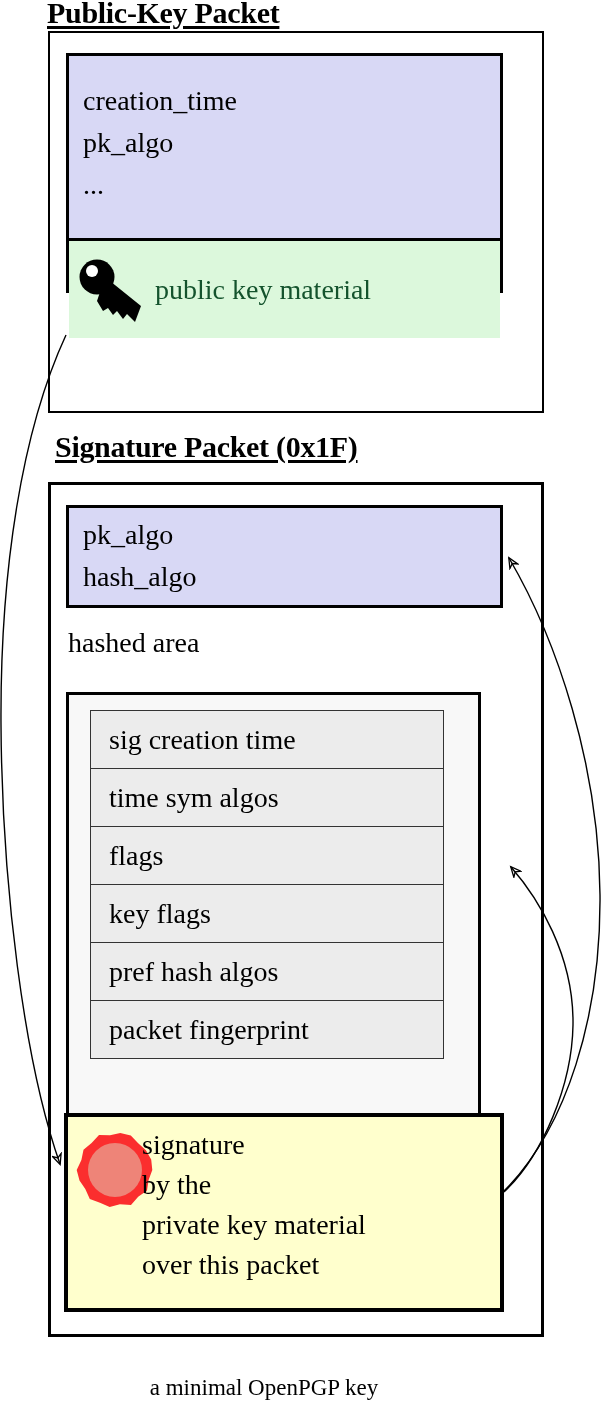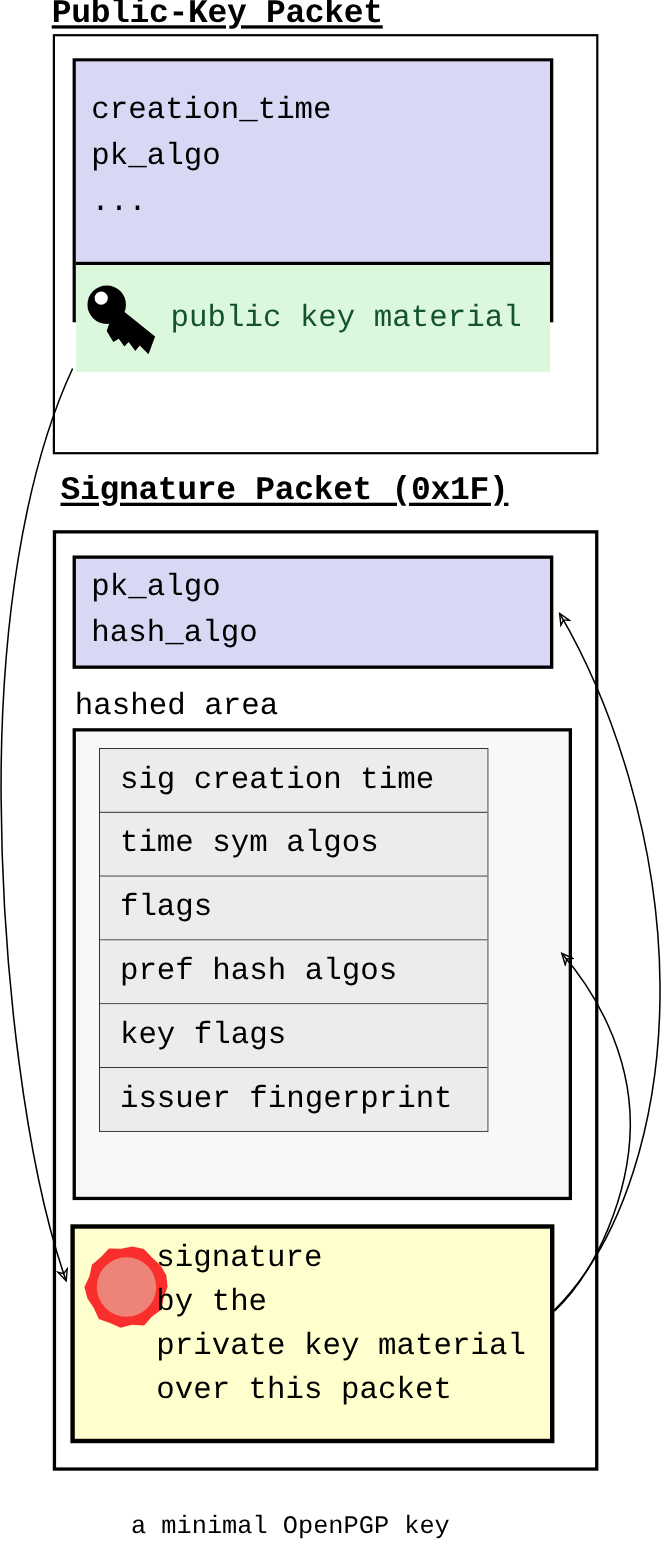--- a/index.html
+++ b/index.html
@@ -1,18 +1,18 @@
 <!DOCTYPE html>
 <html><head>
 <meta charset="utf-8">
 <style>
   html,body{margin:0;padding:0;background:#fff;}
   #canvas{
     position:relative;width:602px;height:1406px;background:#fff;
-    font-family:Liberation Mono, monospace;color:#000;overflow:hidden;
+    font-family:Liberation Serif, serif;color:#000;overflow:hidden;
   }
   .abs{position:absolute;box-sizing:border-box;}
   .pkt-title{
     font-size:30px;font-weight:bold;letter-spacing:-0.3px;line-height:34px;
     text-decoration:underline;text-decoration-thickness:3px;text-underline-offset:3px;
     white-space:nowrap;
   }
   
   .packet-box{background:#fff;border:2px solid #000;}
   .packet-box.thick{border-width:3px;}
@@ -70,28 +70,28 @@
 
   <div class="abs packet-box thick" style="left:48px;top:482px;width:496px;height:855px;"></div>
 
   <div class="abs hdr-box" style="left:66px;top:505px;width:437px;height:103px;">
     <div class="field-line">pk_algo</div>
     <div class="field-line">hash_algo</div>
   </div>
 
   <div class="abs area-label" style="left:68px;top:626px;">hashed area</div>
 
-  <div class="abs hashed-box" style="left:66px;top:662px;width:454px;height:429px;padding-left:24px;">
+  <div class="abs hashed-box" style="left:66px;top:692px;width:415px;height:429px;padding-left:24px;">
     <div class="subpkt-table">
       <div class="subpkt-row">sig creation time</div>
       <div class="subpkt-row">time sym algos</div>
       <div class="subpkt-row">flags</div>
+      <div class="subpkt-row">key flags</div>
       <div class="subpkt-row">pref hash algos</div>
-      <div class="subpkt-row">key flags</div>
-      <div class="subpkt-row">issuer fingerprint</div>
+      <div class="subpkt-row">packet fingerprint</div>
     </div>
   </div>
 
   <div class="abs sig-box" style="left:64px;top:1113px;width:440px;height:199px;">
     <svg width="80" height="86" viewBox="0 0 80 86" class="abs" style="left:7px;top:10px;">
       <path id="seal-blob" fill="#fb2e2e" d="M77.3,43.0L73.6,52.9L72.0,63.5L63.2,69.8L56.0,78.0L44.9,77.3L34.7,80.1L25.0,75.7L14.8,72.1L10.3,62.1L4.5,53.4L1.7,43.0L6.4,33.1L8.5,22.7L16.6,16.0L24.0,8.0L35.0,8.3L45.3,6.1L55.8,8.4L63.2,16.2L70.9,23.2L76.2,32.4Z"></path>
       <circle cx="40" cy="43" r="27" fill="#ee8478"></circle>
     </svg>
     <div class="sig-lines">
       <div class="field-line">signature</div>

